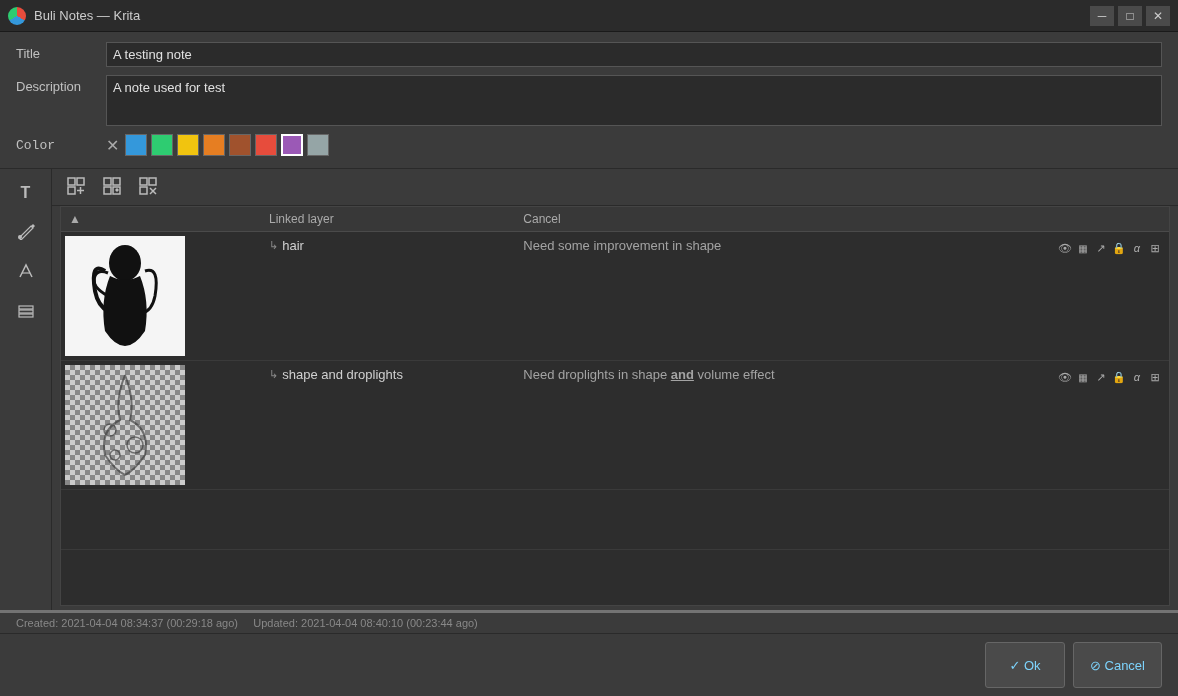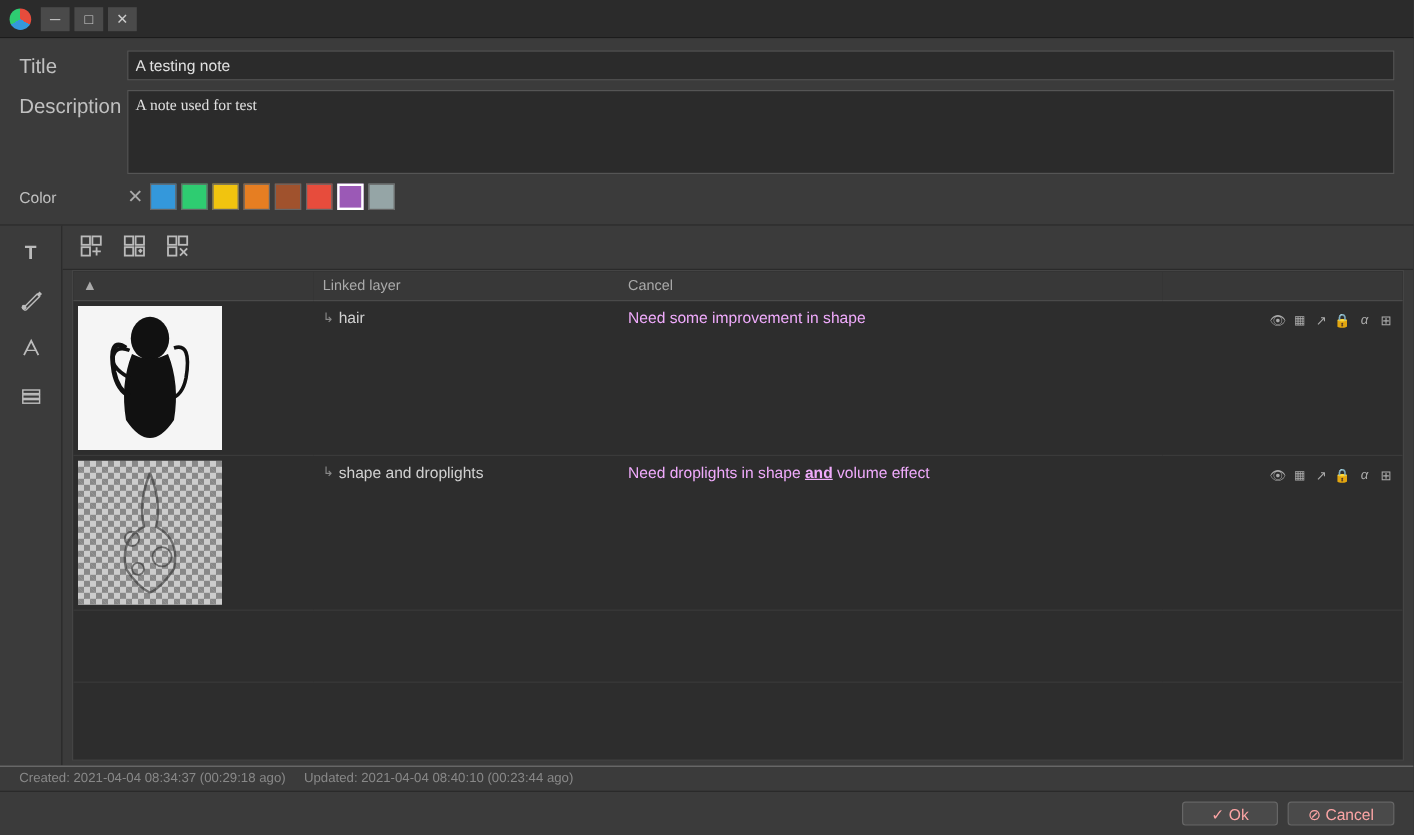--- a/index.html
+++ b/index.html
@@ -67,50 +67,51 @@
       background: #3b3b3b;
     }
     .form-row {
       display: flex;
       align-items: flex-start;
       margin-bottom: 8px;
     }
     .form-label {
       width: 90px;
       padding-top: 4px;
-      font-size: 17px;
+      font-size: 13px;
       color: #c0c0c0;
       flex-shrink: 0;
     }
     .form-input {
       flex: 1;
       background: #2b2b2b;
       border: 1px solid #555;
       color: #e0e0e0;
       font-size: 13px;
       padding: 4px 6px;
       outline: none;
     }
     textarea.form-input {
-      height: 70px;
+      height: 51px;
       resize: none;
-      font-family: Liberation Serif, serif;
+      font-family: Liberation Sans, sans-serif;
     }
 
     
     .color-row {
       display: flex;
       align-items: center;
       margin-bottom: 4px;
     }
     .color-label {
       width: 90px;
       font-size: 13px;
       color: #c0c0c0;
       flex-shrink: 0;
+      font-family: Liberation Mono, monospace;
     }
     .color-swatches {
       display: flex;
       align-items: center;
       gap: 4px;
     }
     .color-x {
       font-size: 16px;
       color: #aaa;
       cursor: pointer;
@@ -250,21 +251,21 @@
       display: flex;
       align-items: center;
       gap: 4px;
     }
     .layer-arrow {
       color: #888;
       font-size: 11px;
     }
     .comment-cell {
       padding: 6px 8px;
-      color: #f0abfc;
+      color: #a3a3a3;
       font-size: 13px;
       flex: 1;
     }
     .icon-cell {
       padding: 4px 6px;
       white-space: nowrap;
       color: #999;
       font-size: 12px;
       text-align: right;
       min-width: 90px;
@@ -306,54 +307,55 @@
 
     
     .underline { text-decoration: underline; font-weight: bold; }
 
     
     .status-bar {
       padding: 4px 16px;
       font-size: 11px;
       color: #888;
       background: #3b3b3b;
-      border-top: 1px solid #737373;
+      border-top: 3px solid #737373;
     }
 
     
     .footer {
       display: flex;
       justify-content: flex-end;
       align-items: center;
       padding: 8px 16px;
       gap: 8px;
       background: #3b3b3b;
       border-top: 1px solid #2a2a2a;
     }
     .footer-btn {
       min-width: 80px;
-      height: 20px;
+      height: 46px;
       padding: 0 16px;
       background: #4a4a4a;
       border: 1px solid #666;
       border-radius: 3px;
-      color: #fca5a5;
+      color: #7dd3fc;
       font-size: 13px;
       cursor: pointer;
       display: flex;
       align-items: center;
       justify-content: center;
       gap: 4px;
     }
   </style>
 </head>
 <body>
 
 <div class="title-bar">
   <div class="title-bar-icon"></div>
+  <span class="title-bar-text">Buli Notes — Krita</span>
   <div class="title-bar-controls">
     <button class="title-btn">─</button>
     <button class="title-btn">□</button>
     <button class="title-btn close">✕</button>
   </div>
 </div>
 
 <div class="main-window">
 
   <div class="form-area">

